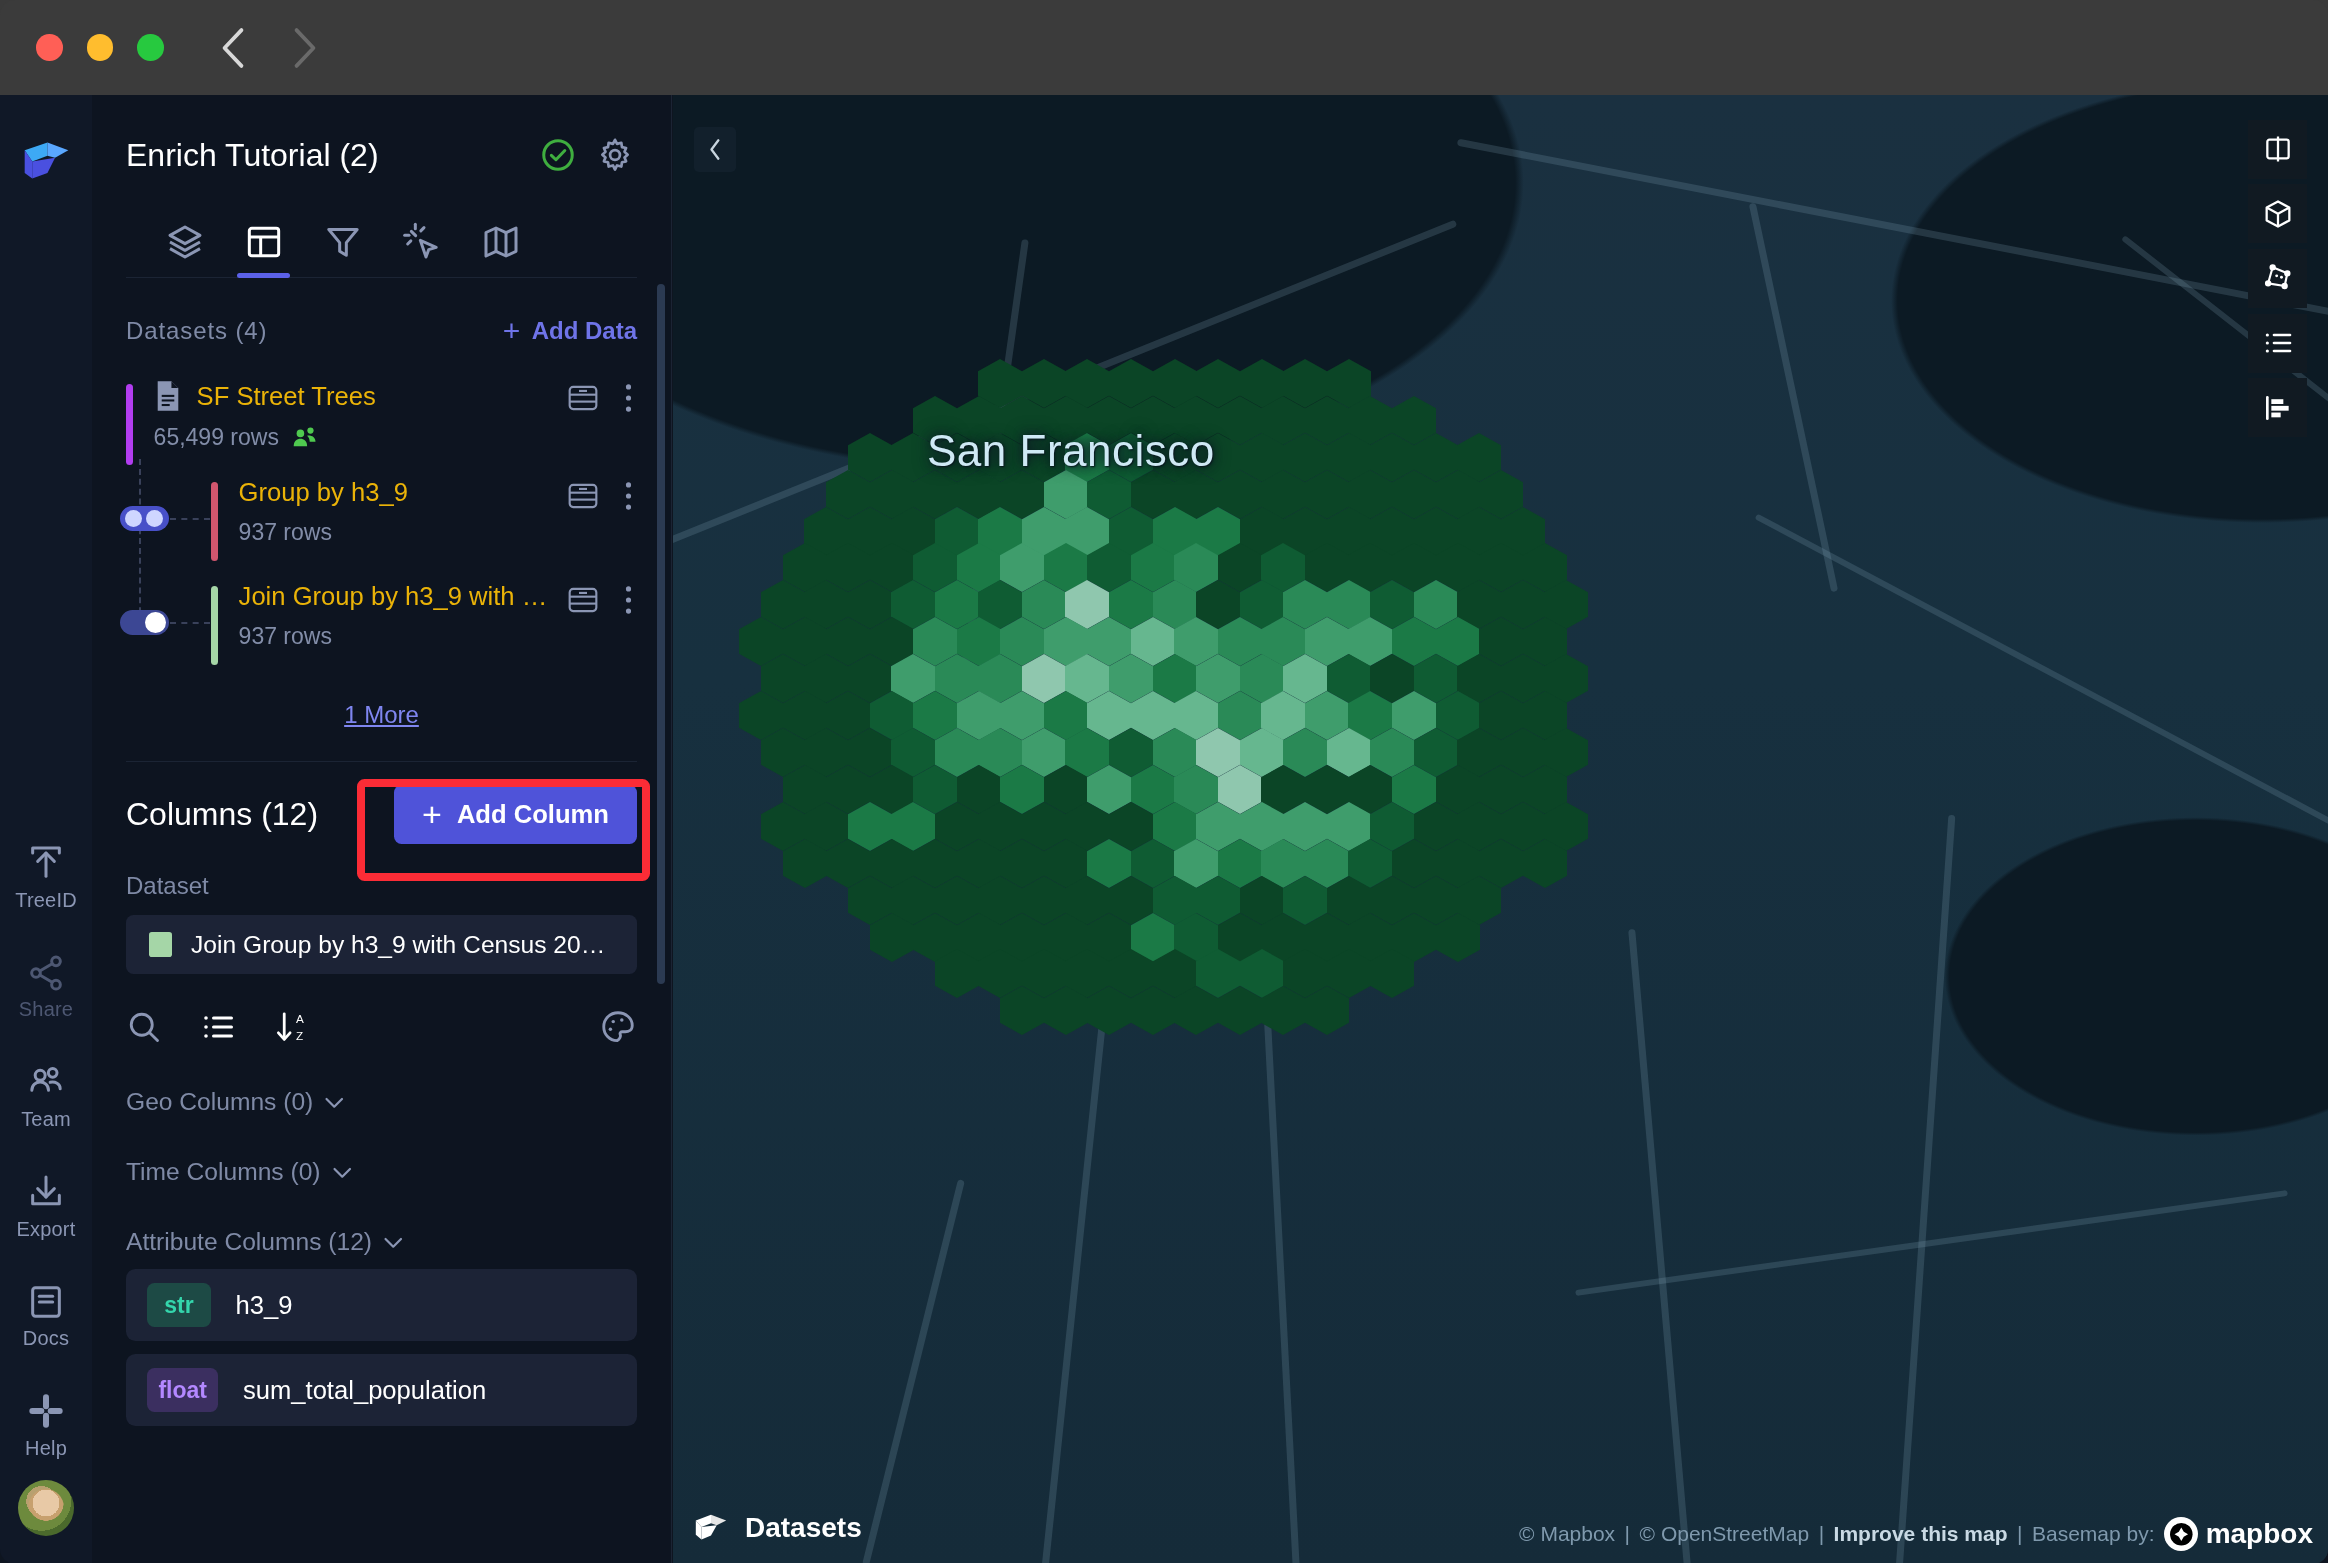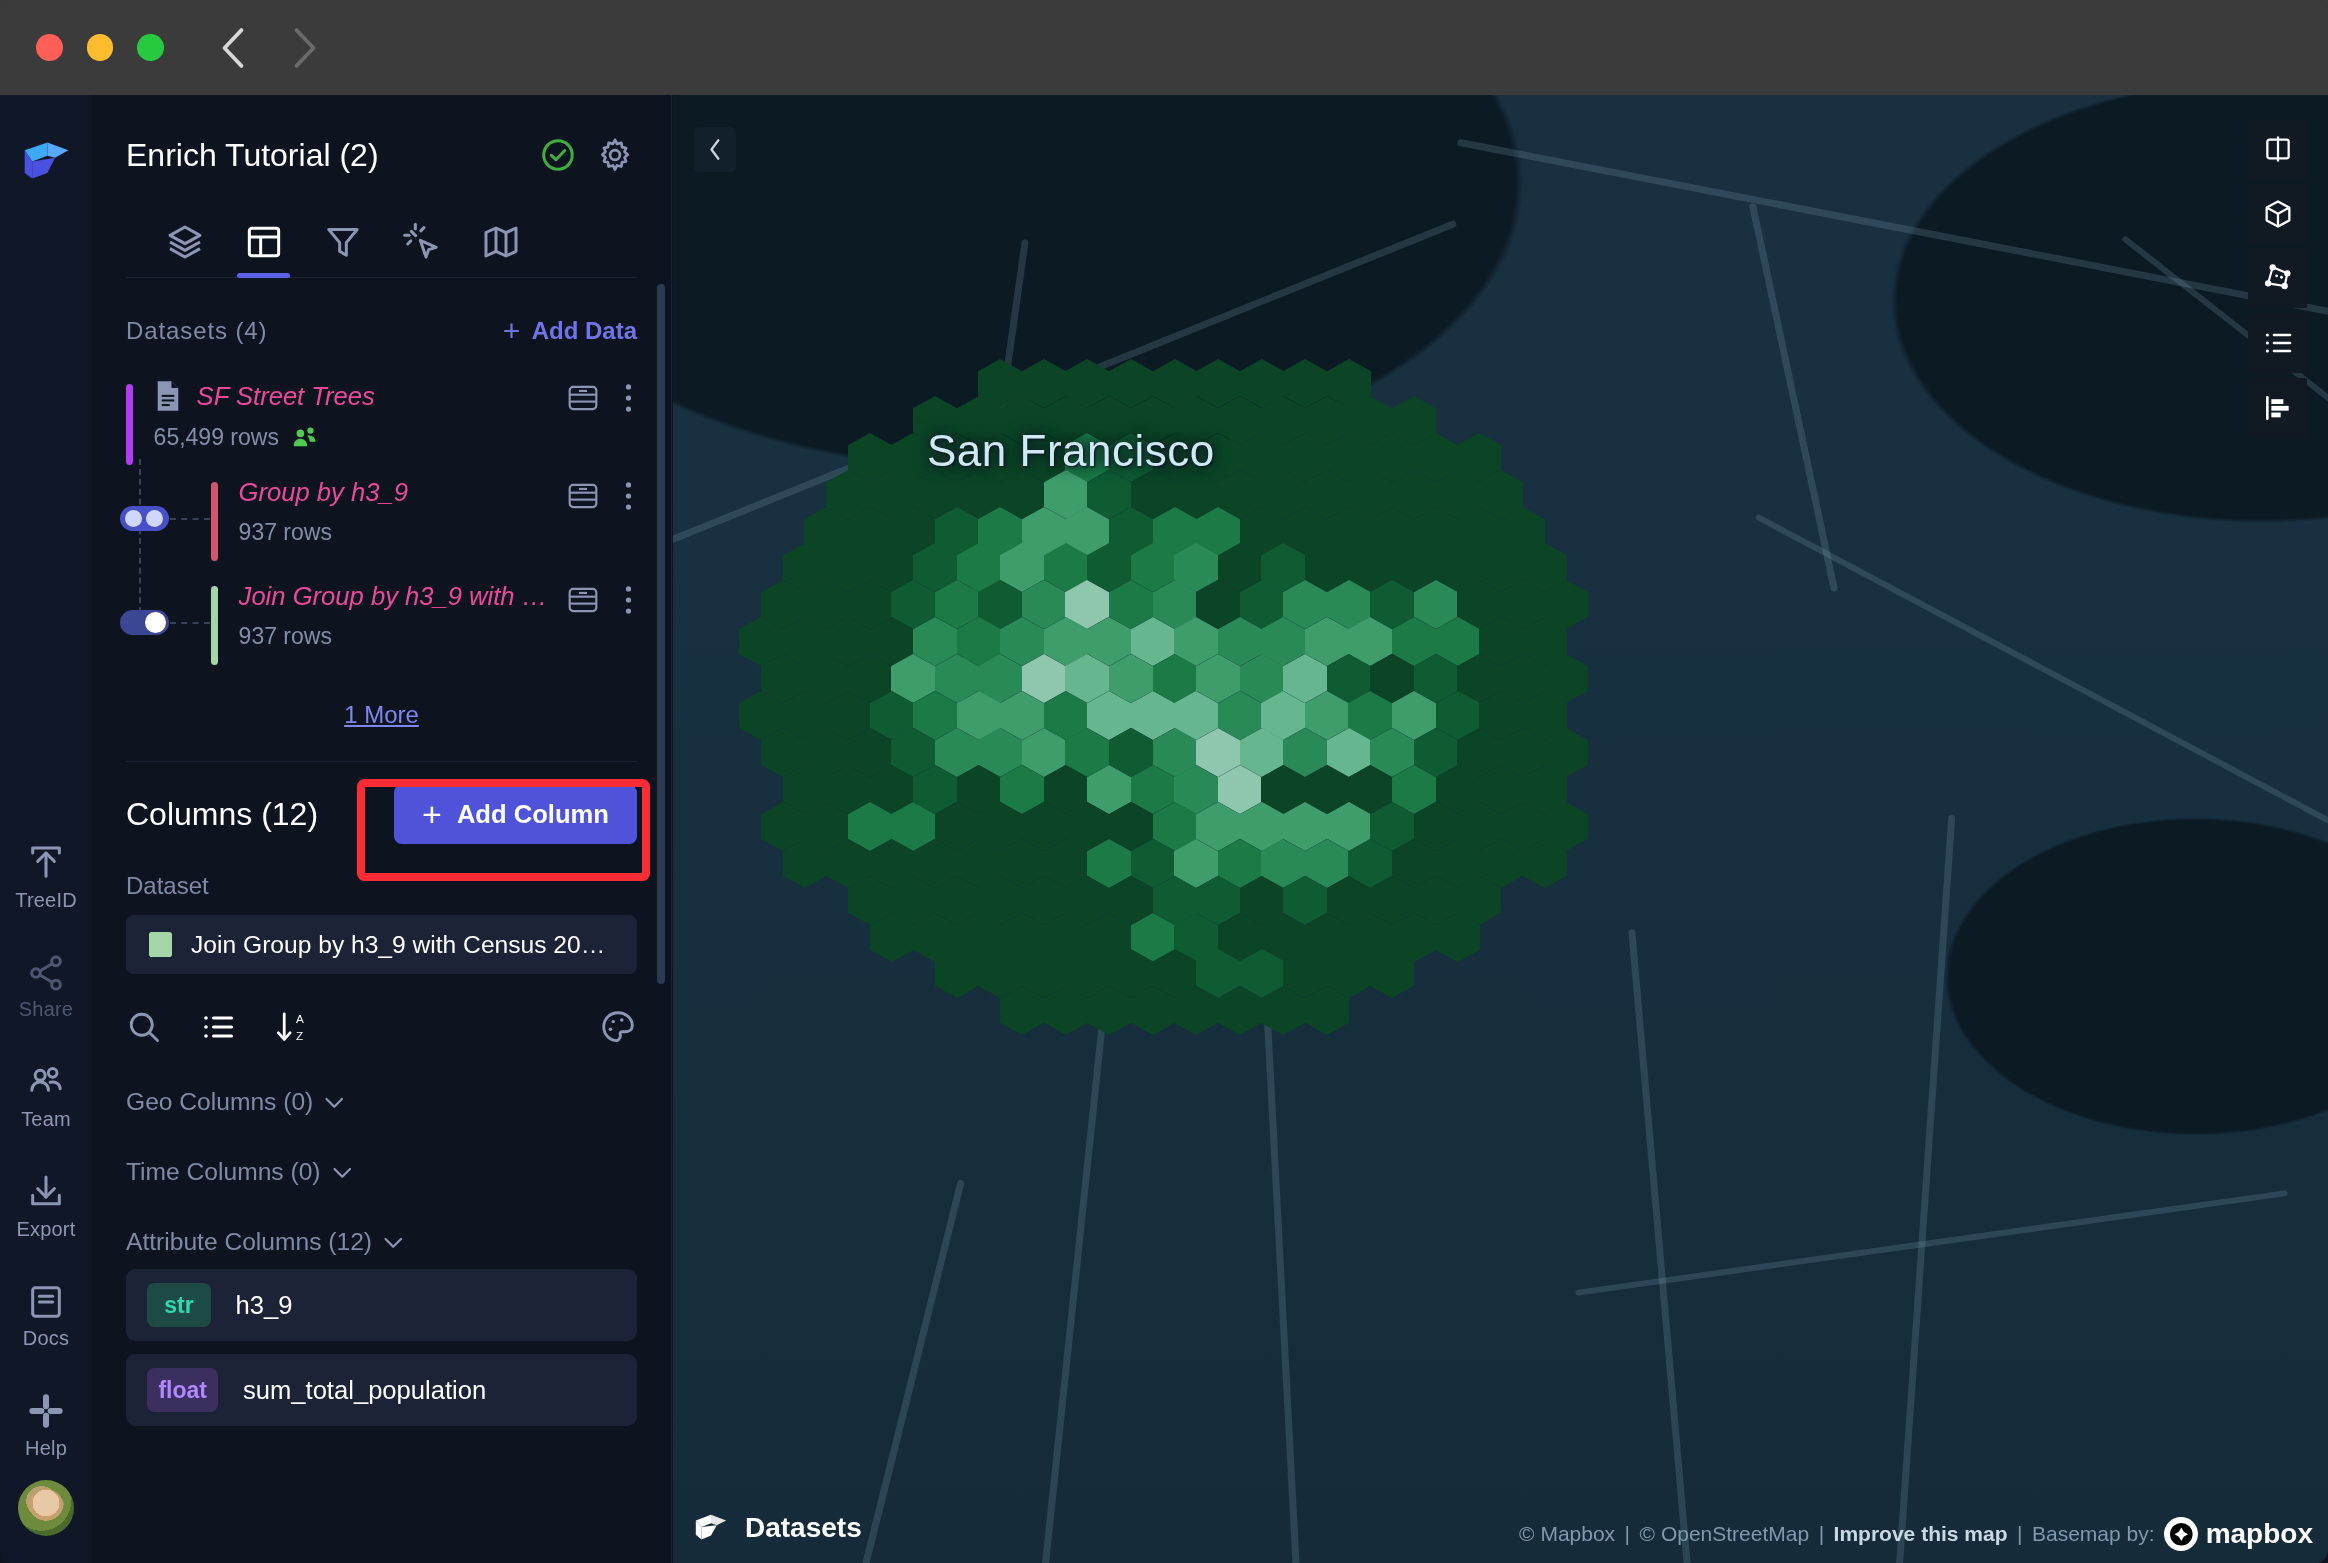--- a/index.html
+++ b/index.html
@@ -84,21 +84,21 @@
   .ds-header { display: flex; align-items: center; height: 53px; }
   .ds-header .ttl { font-size: 24px; color: #7f8aa6; letter-spacing: 0.9px; flex: 1; }
   .add-data { display:flex; align-items:center; gap: 11.4px; color: #6f74e8; font-size: 24px; font-weight: 700; }
   .add-data .plus { font-size: 30px; font-weight: 400; line-height: 1; }
 
   .ds-list { position: relative; margin-top: 17px; }
   .ds-row { display: flex; align-items: flex-start; position: relative; min-height: 91px; }
   .ds-bar { width: 6.6px; border-radius: 3.8px; align-self: stretch; margin: 3.8px 0 3.8px 0; }
   .ds-main { flex: 1; padding-left: 21px; }
   .ds-name-row { display: flex; align-items: center; gap: 15px; }
-  .ds-name { font-size: 25.6px; color: #ec4899; white-space: nowrap; overflow: hidden; text-overflow: ellipsis; max-width: 312px; font-style: italic;}
+  .ds-name { font-size: 25.6px; color: #eab308; white-space: nowrap; overflow: hidden; text-overflow: ellipsis; max-width: 312px;}
   .ds-sub { font-size: 23px; color: #828da8; margin-top: 11.4px; display:flex; align-items:center; gap: 13.2px;}
   .ds-actions { display: flex; align-items: center; gap: 21px; padding-top: 1.9px; }
   .ds-child { padding-left: 45px; position: relative; }
   .toggle-pill {
     position: absolute; left: -5.7px; top: 28px; width: 49px; height: 24.6px; border-radius: 13.2px;
     background: #4850c8; display: flex; align-items: center;
   }
   .toggle-pill .knob { width: 17px; height: 17px; border-radius: 50%; background: #cfd6ff; margin-left: 4.7px; }
   .toggle-pill .knob2 { width: 17px; height: 17px; border-radius: 50%; background: #cfd6ff; margin-left: 3.8px; }
   .toggle-pill.half { background: #3c4794; }

